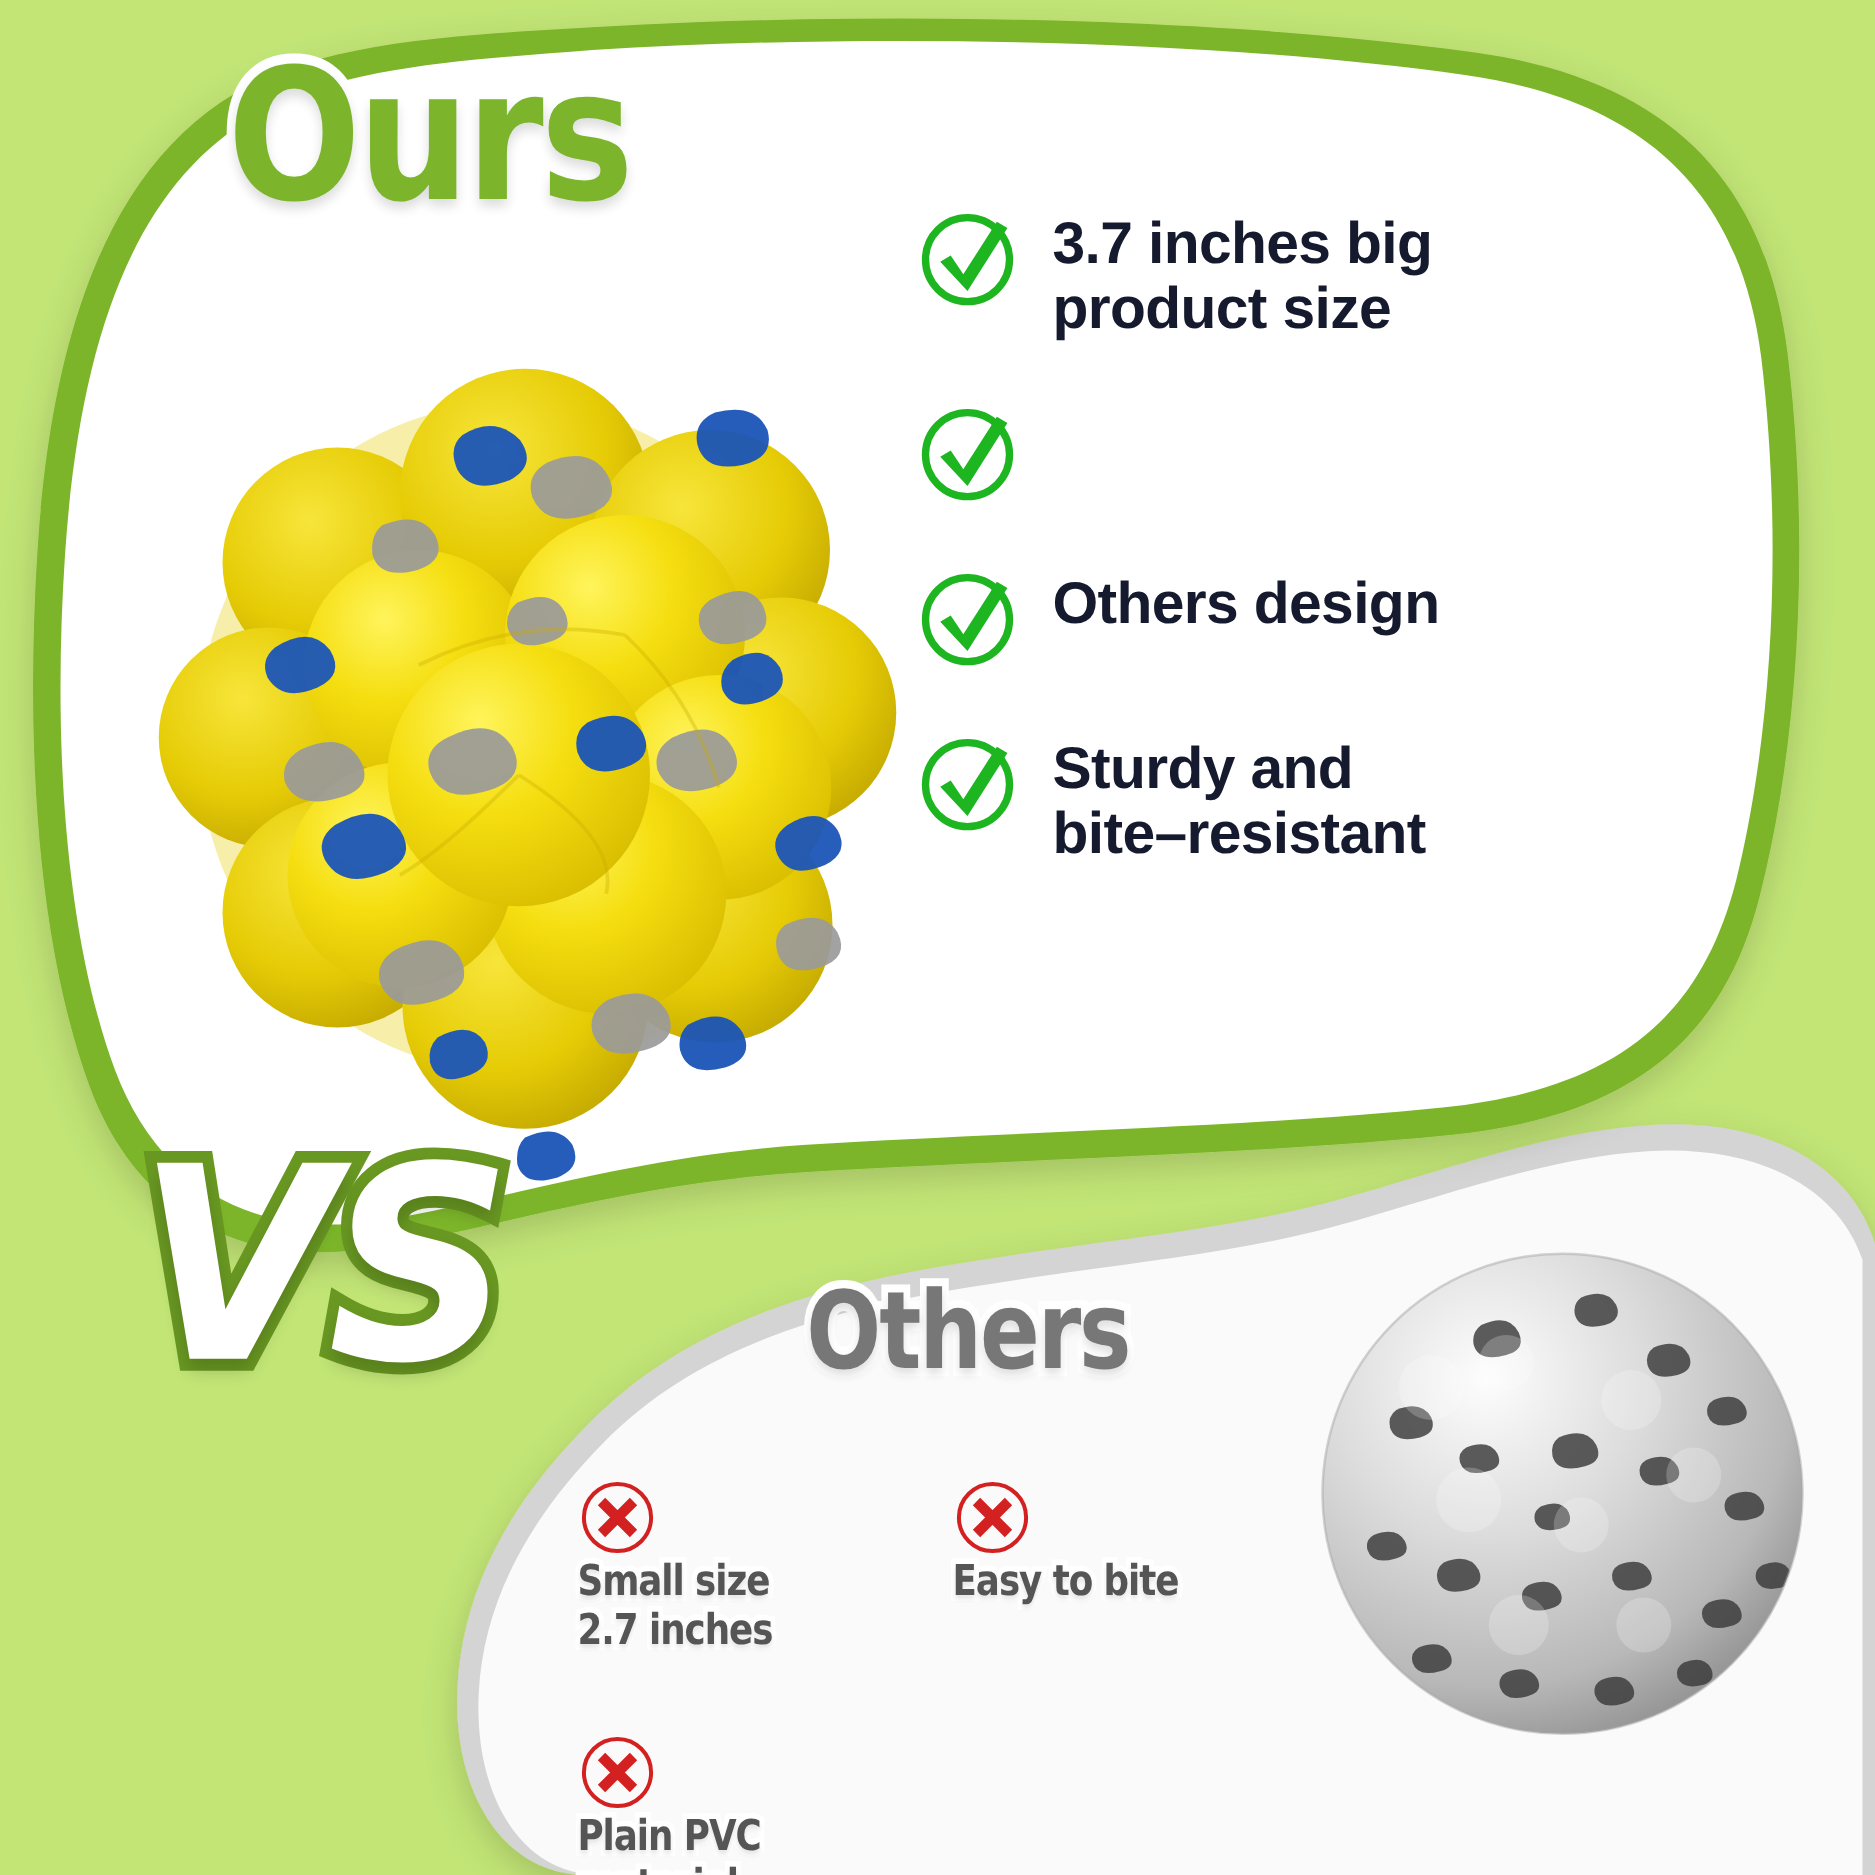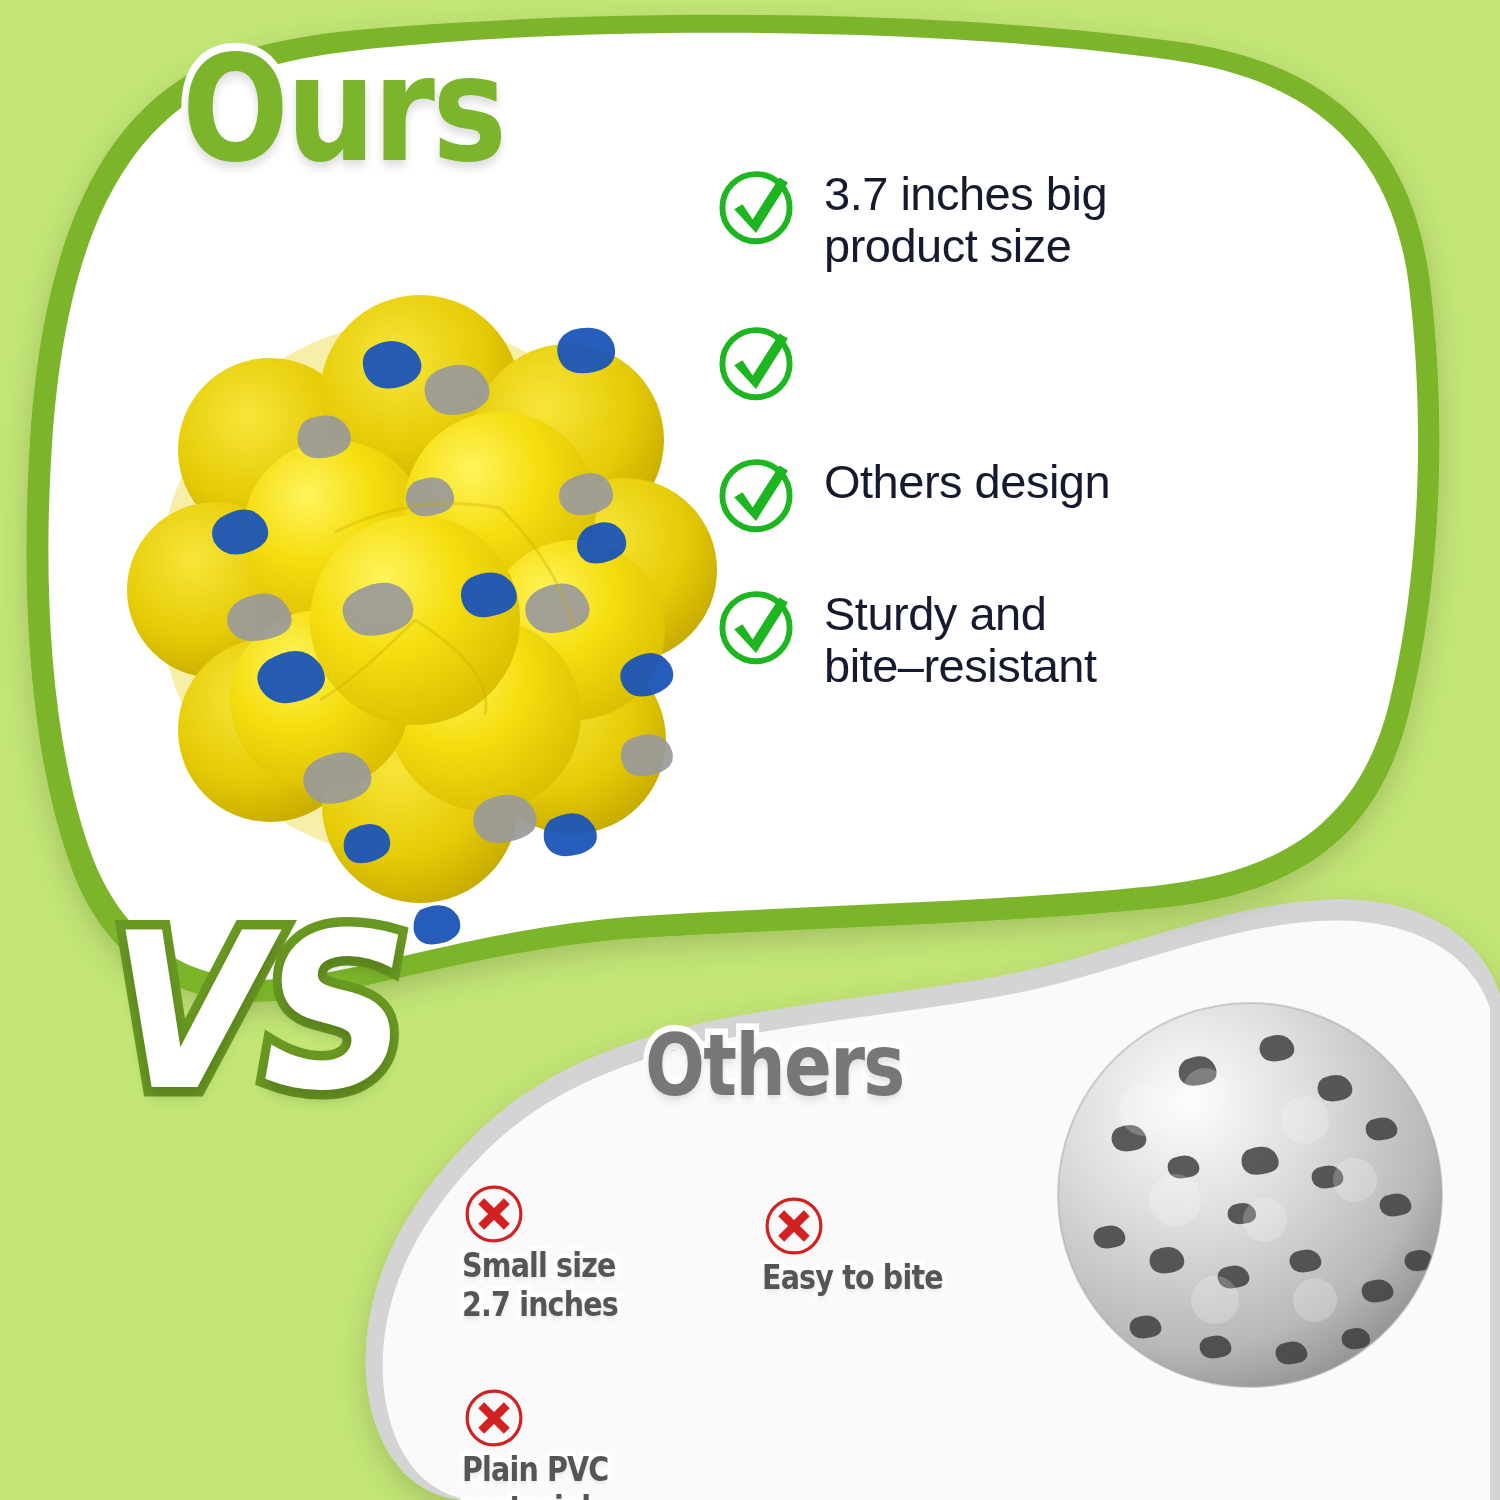--- a/index.html
+++ b/index.html
@@ -23,21 +23,21 @@
     color:#7cb52c;
     letter-spacing:-3px;
     transform:scaleX(.86);transform-origin:left top;
     -webkit-text-stroke:16px #ffffff;
     paint-order:stroke fill;
     text-shadow:0 6px 10px rgba(0,0,0,.14);
     white-space:nowrap;
   }
 
   
-  .check-list{position:absolute;left:714px;top:162px;width:480px;}
+  .check-list{position:absolute;left:732px;top:162px;width:480px;font-weight:bold;}
   .check-row{display:flex;align-items:flex-start;margin-bottom:46px;}
   .check-row:last-child{margin-bottom:0;}
   .check-icon{width:84px;height:84px;flex:0 0 84px;margin-right:26px;margin-top:2px;}
   .check-text{
     font-family:"Liberation Sans", sans-serif;
     font-size:47px;line-height:52px;
     color:#161a2e;
     letter-spacing:-.5px;
     padding-top:6px;
   }
@@ -70,21 +70,21 @@
     text-shadow:0 5px 8px rgba(0,0,0,.13);
     white-space:nowrap;
   }
 
   
   .cons{position:absolute;left:462px;top:1178px;width:620px;}
   .cons-row{display:flex;margin-bottom:58px;}
   .cons-row:last-child{margin-bottom:0;align-items:flex-end;}
   .cons-cell{display:flex;align-items:flex-start;flex-direction:column;}
   .cons-cell.c1{width:300px;}
-  .cons-cell.c2{width:300px;margin-top:12px;}
+  .cons-cell.c2{width:300px;}
   .x-icon{width:64px;height:64px;flex:0 0 64px;margin-right:14px;margin-top:4px;}
   .cons-text{
     font-family:"DejaVu Sans", sans-serif;
     font-size:34px;line-height:39px;font-weight:bold;
     color:#555555;
     letter-spacing:-1px;
     transform:scaleX(.84);transform-origin:left top;
     -webkit-text-stroke:9px #ffffff;
     paint-order:stroke fill;
     text-shadow:0 3px 5px rgba(0,0,0,.11);

